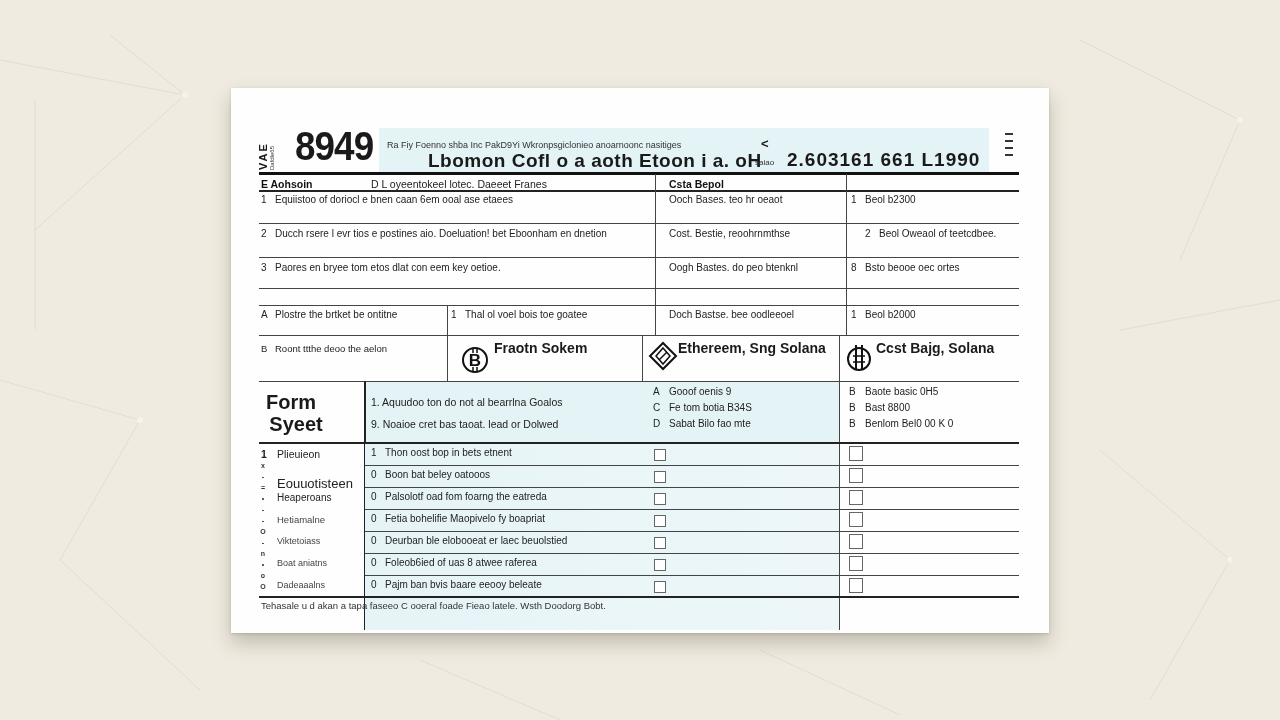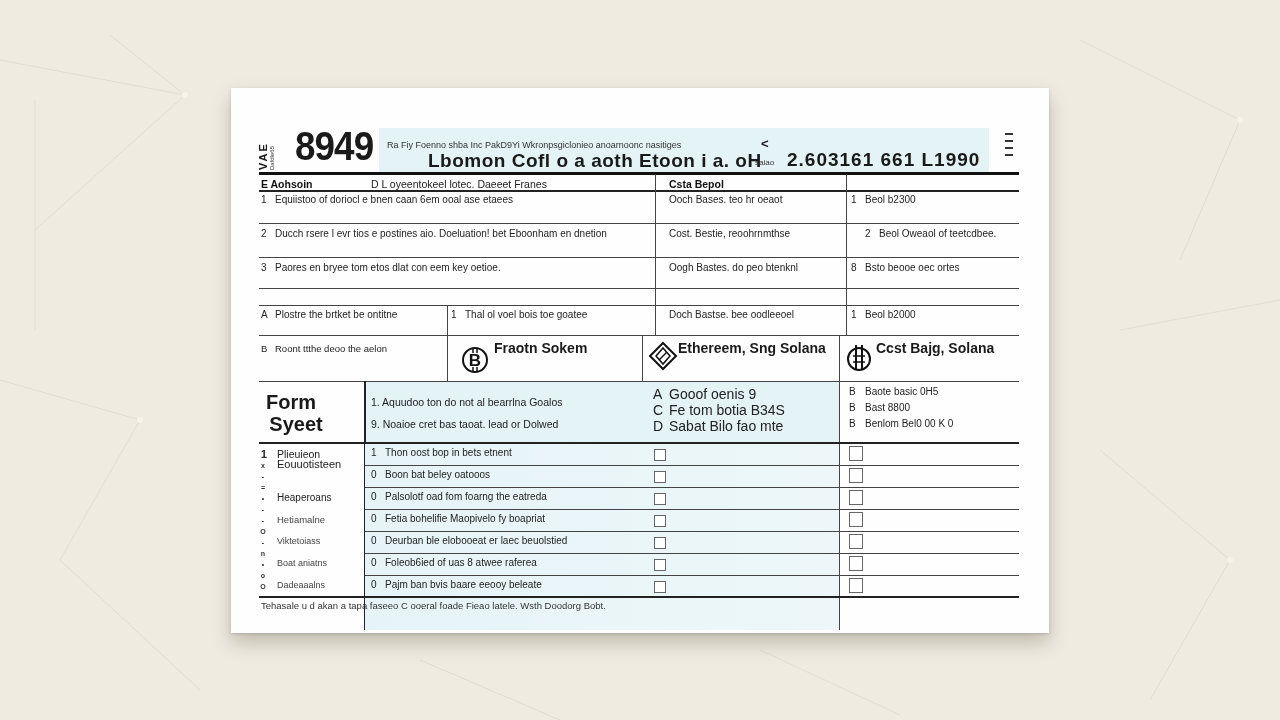--- a/index.html
+++ b/index.html
@@ -34,21 +34,21 @@
   .hdr-ticks { position:absolute; left:774px; top:45px; width:10px; }
   .hdr-ticks div { height:2px; background:#333; margin-bottom:5px; width:8px; }
 
   .cell { position:absolute; font-size:10px; white-space:nowrap; color:#222; }
   .cell.b { font-weight:bold; font-size:10.5px; color:#111; }
   .cell .n { display:inline-block; width:14px; }
   .coin-label { position:absolute; font-size:14px; font-weight:bold; white-space:nowrap; }
   .coin-icon { position:absolute; width:30px; height:30px; }
   .form-big { position:absolute; font-size:20px; font-weight:bold; line-height:22px; text-align:center; }
   .mid { position:absolute; font-size:10.5px; white-space:nowrap; color:#222; }
-  .small9 { position:absolute; font-size:14px; white-space:nowrap; color:#222; }
+  .small9 { position:absolute; font-size:10px; white-space:nowrap; color:#222; }
   .chk { position:absolute; width:10px; height:10px; border:1px solid #666; background:#fff; }
   .chk2 { position:absolute; width:12px; height:13px; border:1px solid #666; background:#fff; }
   .foot { position:absolute; left:30px; top:512px; font-size:9.5px; color:#333; white-space:nowrap; }
   .vert-strip { position:absolute; left:28px; width:8px; font-size:7px; color:#333; text-align:center; }
 </style>
 </head>
 <body>
 
 <svg class="bg-net" width="1280" height="720">
   <g stroke="#e2ddd0" stroke-width="1" fill="none">
@@ -183,21 +183,21 @@
   <div class="shade" style="left:134px;top:356px;width:474px;height:186px;background:linear-gradient(90deg,#e6f4f7,#edf7f9);"></div>
 
   <div class="vert-strip" style="top:372px;height:130px;font-weight:bold;line-height:11px;">x<br>-<br>=<br>•<br>-<br>-<br>O<br>-<br>n<br>•<br>o<br>O</div>
 
   <div class="cell" style="left:30px;top:360px;font-size:10.5px;"><span style="display:inline-block;width:16px;font-weight:bold;">1</span><span>Plieuieon</span></div>
   <div class="cell" style="left:140px;top:359px;"><span class="n">1</span><span>Thon oost bop in bets etnent</span></div>
   <div class="chk" style="left:423px;top:361px;"></div>
   <div class="chk2" style="left:618px;top:358px;"></div>
   <div class="hline" style="left:134px;top:377px;width:654px;"></div>
 
-  <div class="cell" style="left:46px;top:370px;font-size:11px;">Eouuotisteen</div>
+  <div class="cell" style="left:46px;top:388px;font-size:13px;">Eouuotisteen</div>
   <div class="cell" style="left:140px;top:381px;"><span class="n">0</span><span>Boon bat beley oatooos</span></div>
   <div class="chk" style="left:423px;top:383px;"></div>
   <div class="chk2" style="left:618px;top:380px;"></div>
   <div class="hline" style="left:134px;top:399px;width:654px;"></div>
 
   <div class="cell" style="left:46px;top:404px;font-size:10px;">Heaperoans</div>
   <div class="cell" style="left:140px;top:403px;"><span class="n">0</span><span>Palsolotf oad fom foarng the eatreda</span></div>
   <div class="chk" style="left:423px;top:405px;"></div>
   <div class="chk2" style="left:618px;top:402px;"></div>
   <div class="hline" style="left:134px;top:421px;width:654px;"></div>

